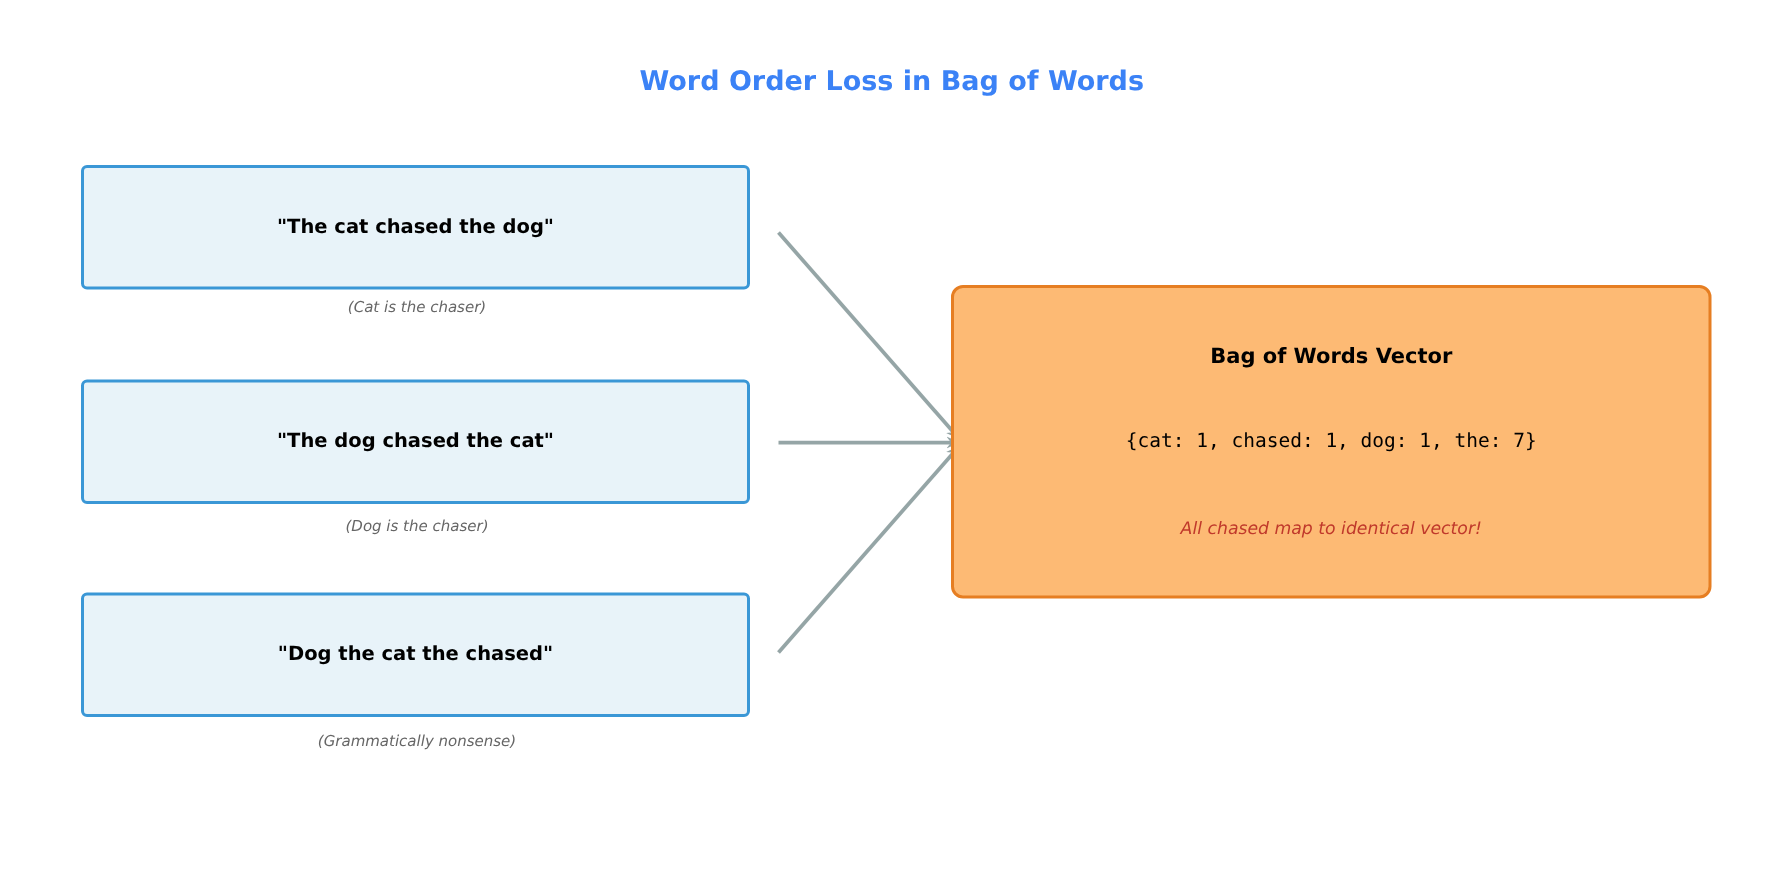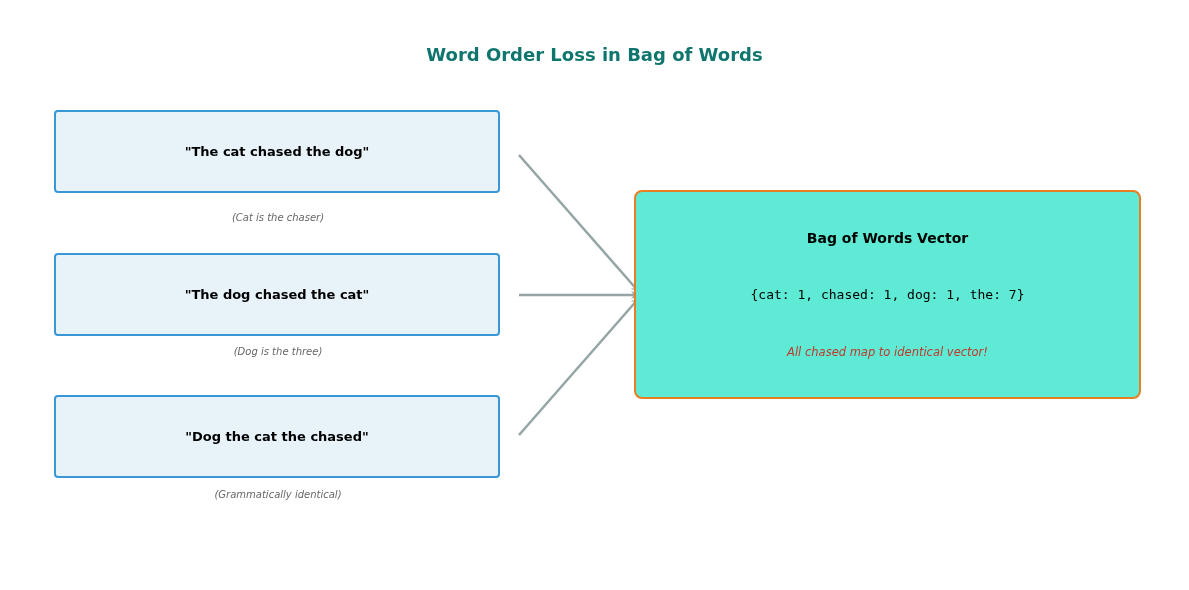--- a/index.html
+++ b/index.html
@@ -1,54 +1,54 @@
 <!DOCTYPE html>
 <html><head>
 <meta charset="utf-8">
 <style>
   html, body { margin: 0; padding: 0; background: #ffffff; }
   body { width: 1189px; height: 590px; position: relative; overflow: hidden;
          font-family: "DejaVu Sans", sans-serif; }
   .title { position: absolute; left: 0; width: 1189px; top: 44px; text-align: center;
-           font-size: 18px; font-weight: bold; color: #0f766e; }
+           font-size: 18px; font-weight: bold; color: #3b82f6; }
   .sent-box { position: absolute; left: 54px; width: 446px; height: 83px;
               background: #e8f3f9; border: 2.5px solid #3a97d6; border-radius: 4px;
               box-sizing: border-box; display: flex; align-items: center; justify-content: center; }
   .sent-text { font-size: 13px; font-weight: bold; color: #000; }
   .sent-note { position: absolute; left: 54px; width: 448px; text-align: center;
                font-size: 10px; font-style: italic; color: #666; }
   .bow-box { position: absolute; left: 634px; top: 190px; width: 507px; height: 209px;
-             background: #5eead4; border: 2.5px solid #e67e22; border-radius: 8px; box-sizing: border-box; }
+             background: #fdba74; border: 2.5px solid #e67e22; border-radius: 8px; box-sizing: border-box; }
   .bow-title { position: absolute; left: 0; right: 0; top: 38px; text-align: center;
                font-size: 14px; font-weight: bold; color: #000; }
   .bow-vector { position: absolute; left: 0; right: 0; top: 95px; text-align: center;
                 font-family: "DejaVu Sans Mono", monospace; font-size: 13px; color: #000; }
   .bow-note { position: absolute; left: 0; right: 0; top: 153px; text-align: center;
               font-size: 11.5px; font-style: italic; color: #c0392b; }
   svg.arrows { position: absolute; left: 0; top: 0; }
 </style>
 </head>
 <body>
 
 <div class="title">Word Order Loss in Bag of Words</div>
 
 <div class="sent-box" style="top:110px;">
   <span class="sent-text">"The cat chased the dog"</span>
 </div>
-<div class="sent-note" style="top:212px;">(Cat is the chaser)</div>
+<div class="sent-note" style="top:200px;">(Cat is the chaser)</div>
 
 <div class="sent-box" style="top:253px;">
   <span class="sent-text">"The dog chased the cat"</span>
 </div>
-<div class="sent-note" style="top:346px;">(Dog is the three)</div>
+<div class="sent-note" style="top:346px;">(Dog is the chaser)</div>
 
 <div class="sent-box" style="top:395px;">
   <span class="sent-text">"Dog the cat the chased"</span>
 </div>
-<div class="sent-note" style="top:489px;">(Grammatically identical)</div>
+<div class="sent-note" style="top:489px;">(Grammatically nonsense)</div>
 
 <svg class="arrows" width="1189" height="590">
   <defs>
     <marker id="ah" markerWidth="10" markerHeight="10" refX="8" refY="5" orient="auto" markerUnits="userSpaceOnUse">
       <path d="M0,1 L9,5 L0,9 L3,5 Z" fill="#95a5a6"></path>
     </marker>
   </defs>
   <line x1="519" y1="155" x2="639" y2="292" stroke="#95a5a6" stroke-width="2.5" marker-end="url(#ah)"></line>
   <line x1="519" y1="295" x2="639" y2="295" stroke="#95a5a6" stroke-width="2.5" marker-end="url(#ah)"></line>
   <line x1="519" y1="435" x2="639" y2="298" stroke="#95a5a6" stroke-width="2.5" marker-end="url(#ah)"></line>

